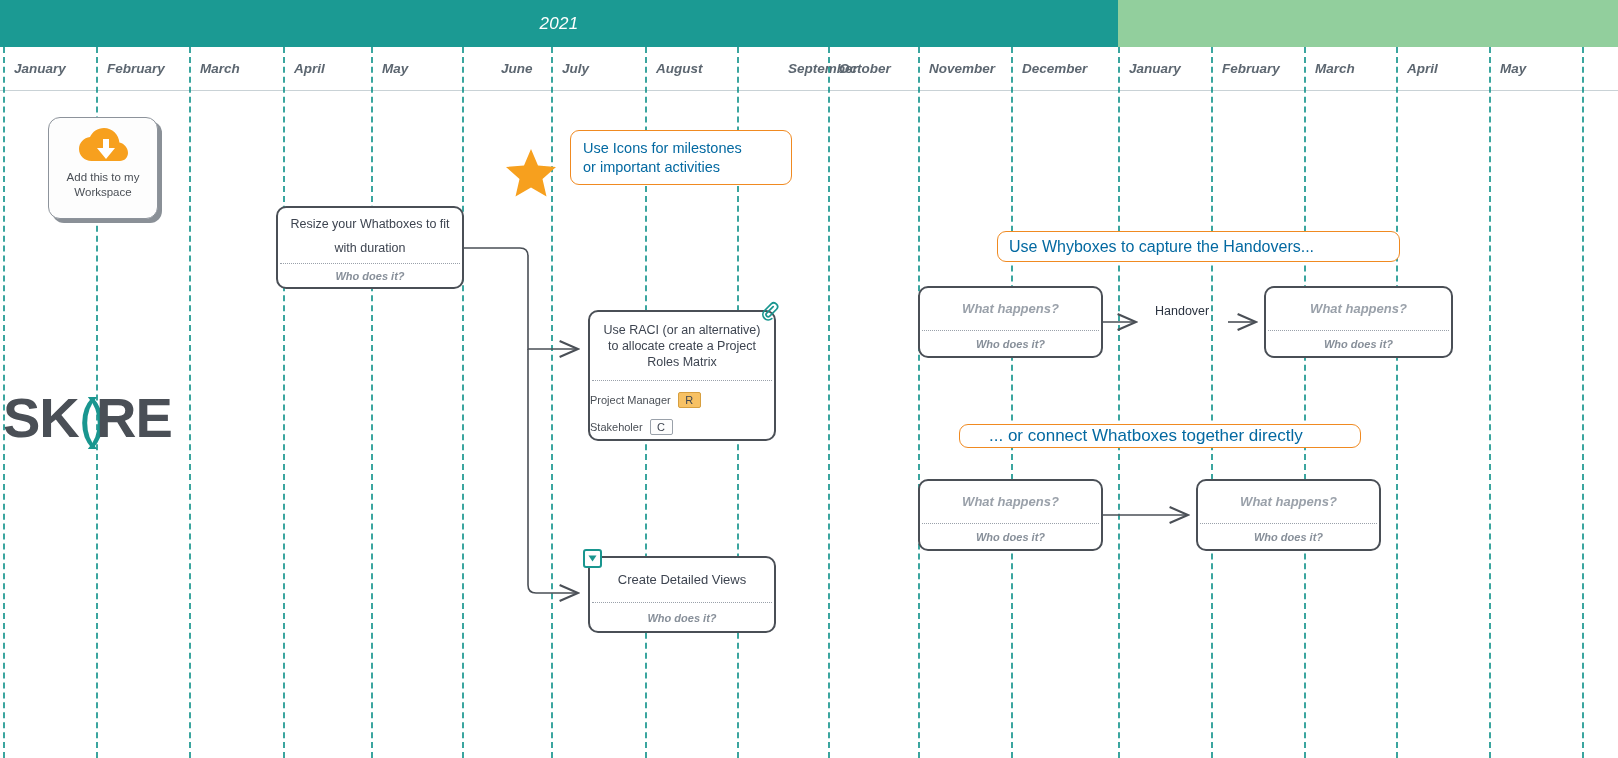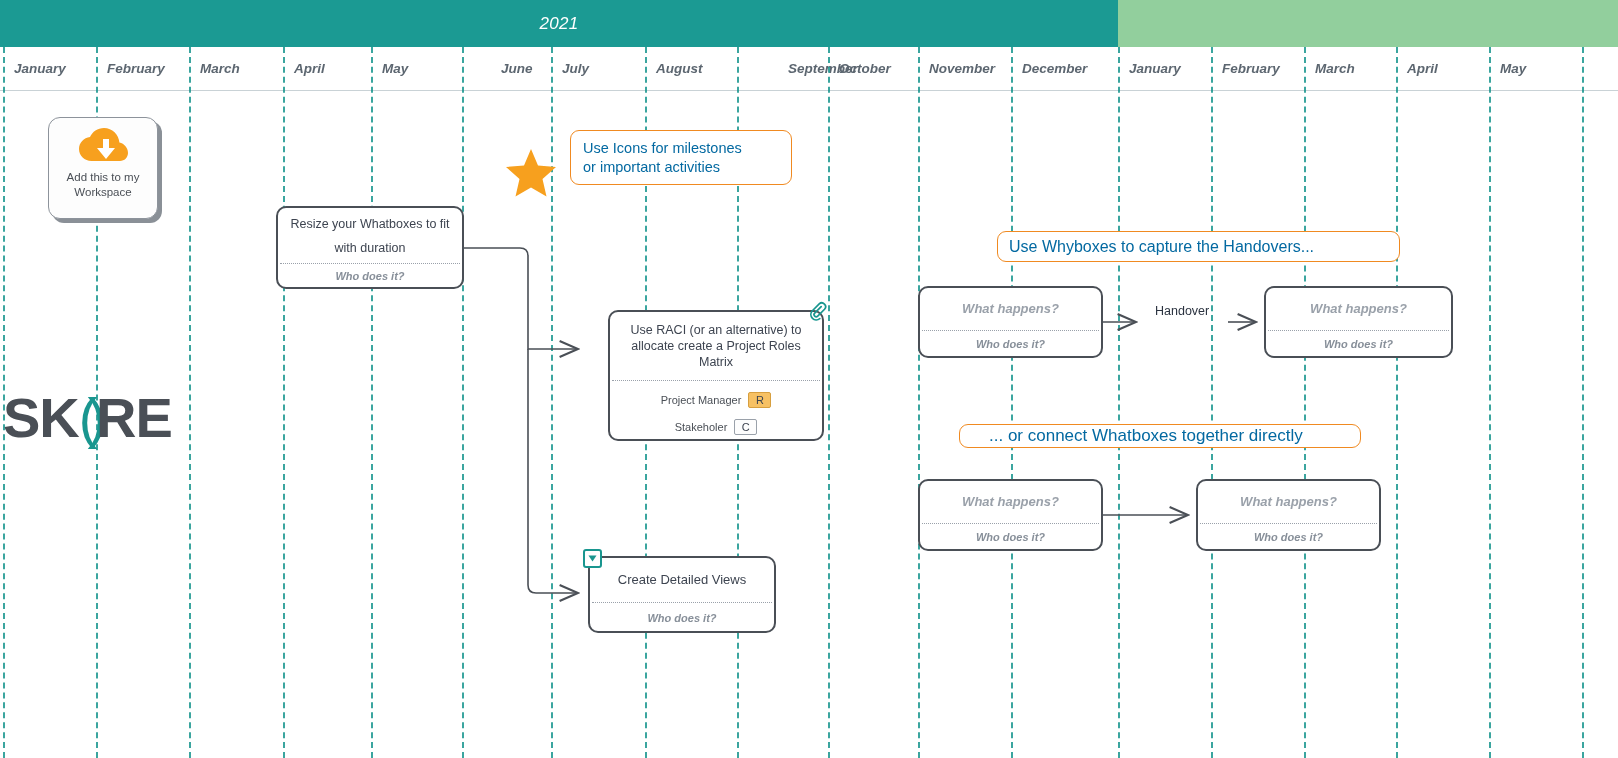--- a/index.html
+++ b/index.html
@@ -78,21 +78,21 @@
   
   .logo{
     position:absolute;left:3px;top:390px;
     font-size:56px;font-weight:700;color:#4a4f56;letter-spacing:-1px;
     line-height:56px;white-space:nowrap;
   }
   .logo .paren{color:#19968f;font-weight:400;letter-spacing:-10px;}
 
   
   .raci-row{
-    position:absolute;display:flex;align-items:center;justify-content:center;
+    position:absolute;display:flex;align-items:center;
     font-size:11px;color:#4a4f56;width:100%;left:0;
   }
   .raci-badge{
     display:inline-block;margin-left:7px;min-width:15px;text-align:center;
     font-size:11px;line-height:14px;padding:0 3px;border-radius:2px;
   }
   .badge-R{background:#f7c164;border:1px solid #d79f3f;color:#3d4450;}
   .badge-C{background:#fdfdfd;border:1px solid #9aa1aa;color:#3d4450;}
 
   
@@ -252,21 +252,21 @@
         <span>... or connect Whatboxes together directly</span>
       </div>
     </div>
 
   <div id="nodes">
       <div class="node" style="left: 276px; top: 206px; width: 188px; height: 83px;">
         <div class="title" style="height: 55px; font-size: 12.5px; line-height: 24px;">Resize your Whatboxes to fit with duration</div>
         <div class="sep"></div>
         <div class="who" style="height: 24px;">Who does it?</div>
       </div>
-      <div class="node" style="left: 588px; top: 310px; width: 216px; height: 131px; margin-left: 20px;">
+      <div class="node" style="left: 588px; top: 310px; width: 188px; height: 131px;">
         <div class="title" style="height: 68px; font-size: 12.5px; line-height: 16px;">Use RACI (or an alternative) to allocate create a Project Roles Matrix</div>
         <div class="sep"></div>
         <div class="raci-row" style="top: 80px;">
           <span>Project Manager</span>
           <span class="raci-badge badge-R">R</span>
         </div>
         <div class="raci-row" style="top: 107px;">
           <span>Stakeholer</span>
           <span class="raci-badge badge-C">C</span>
         </div>

